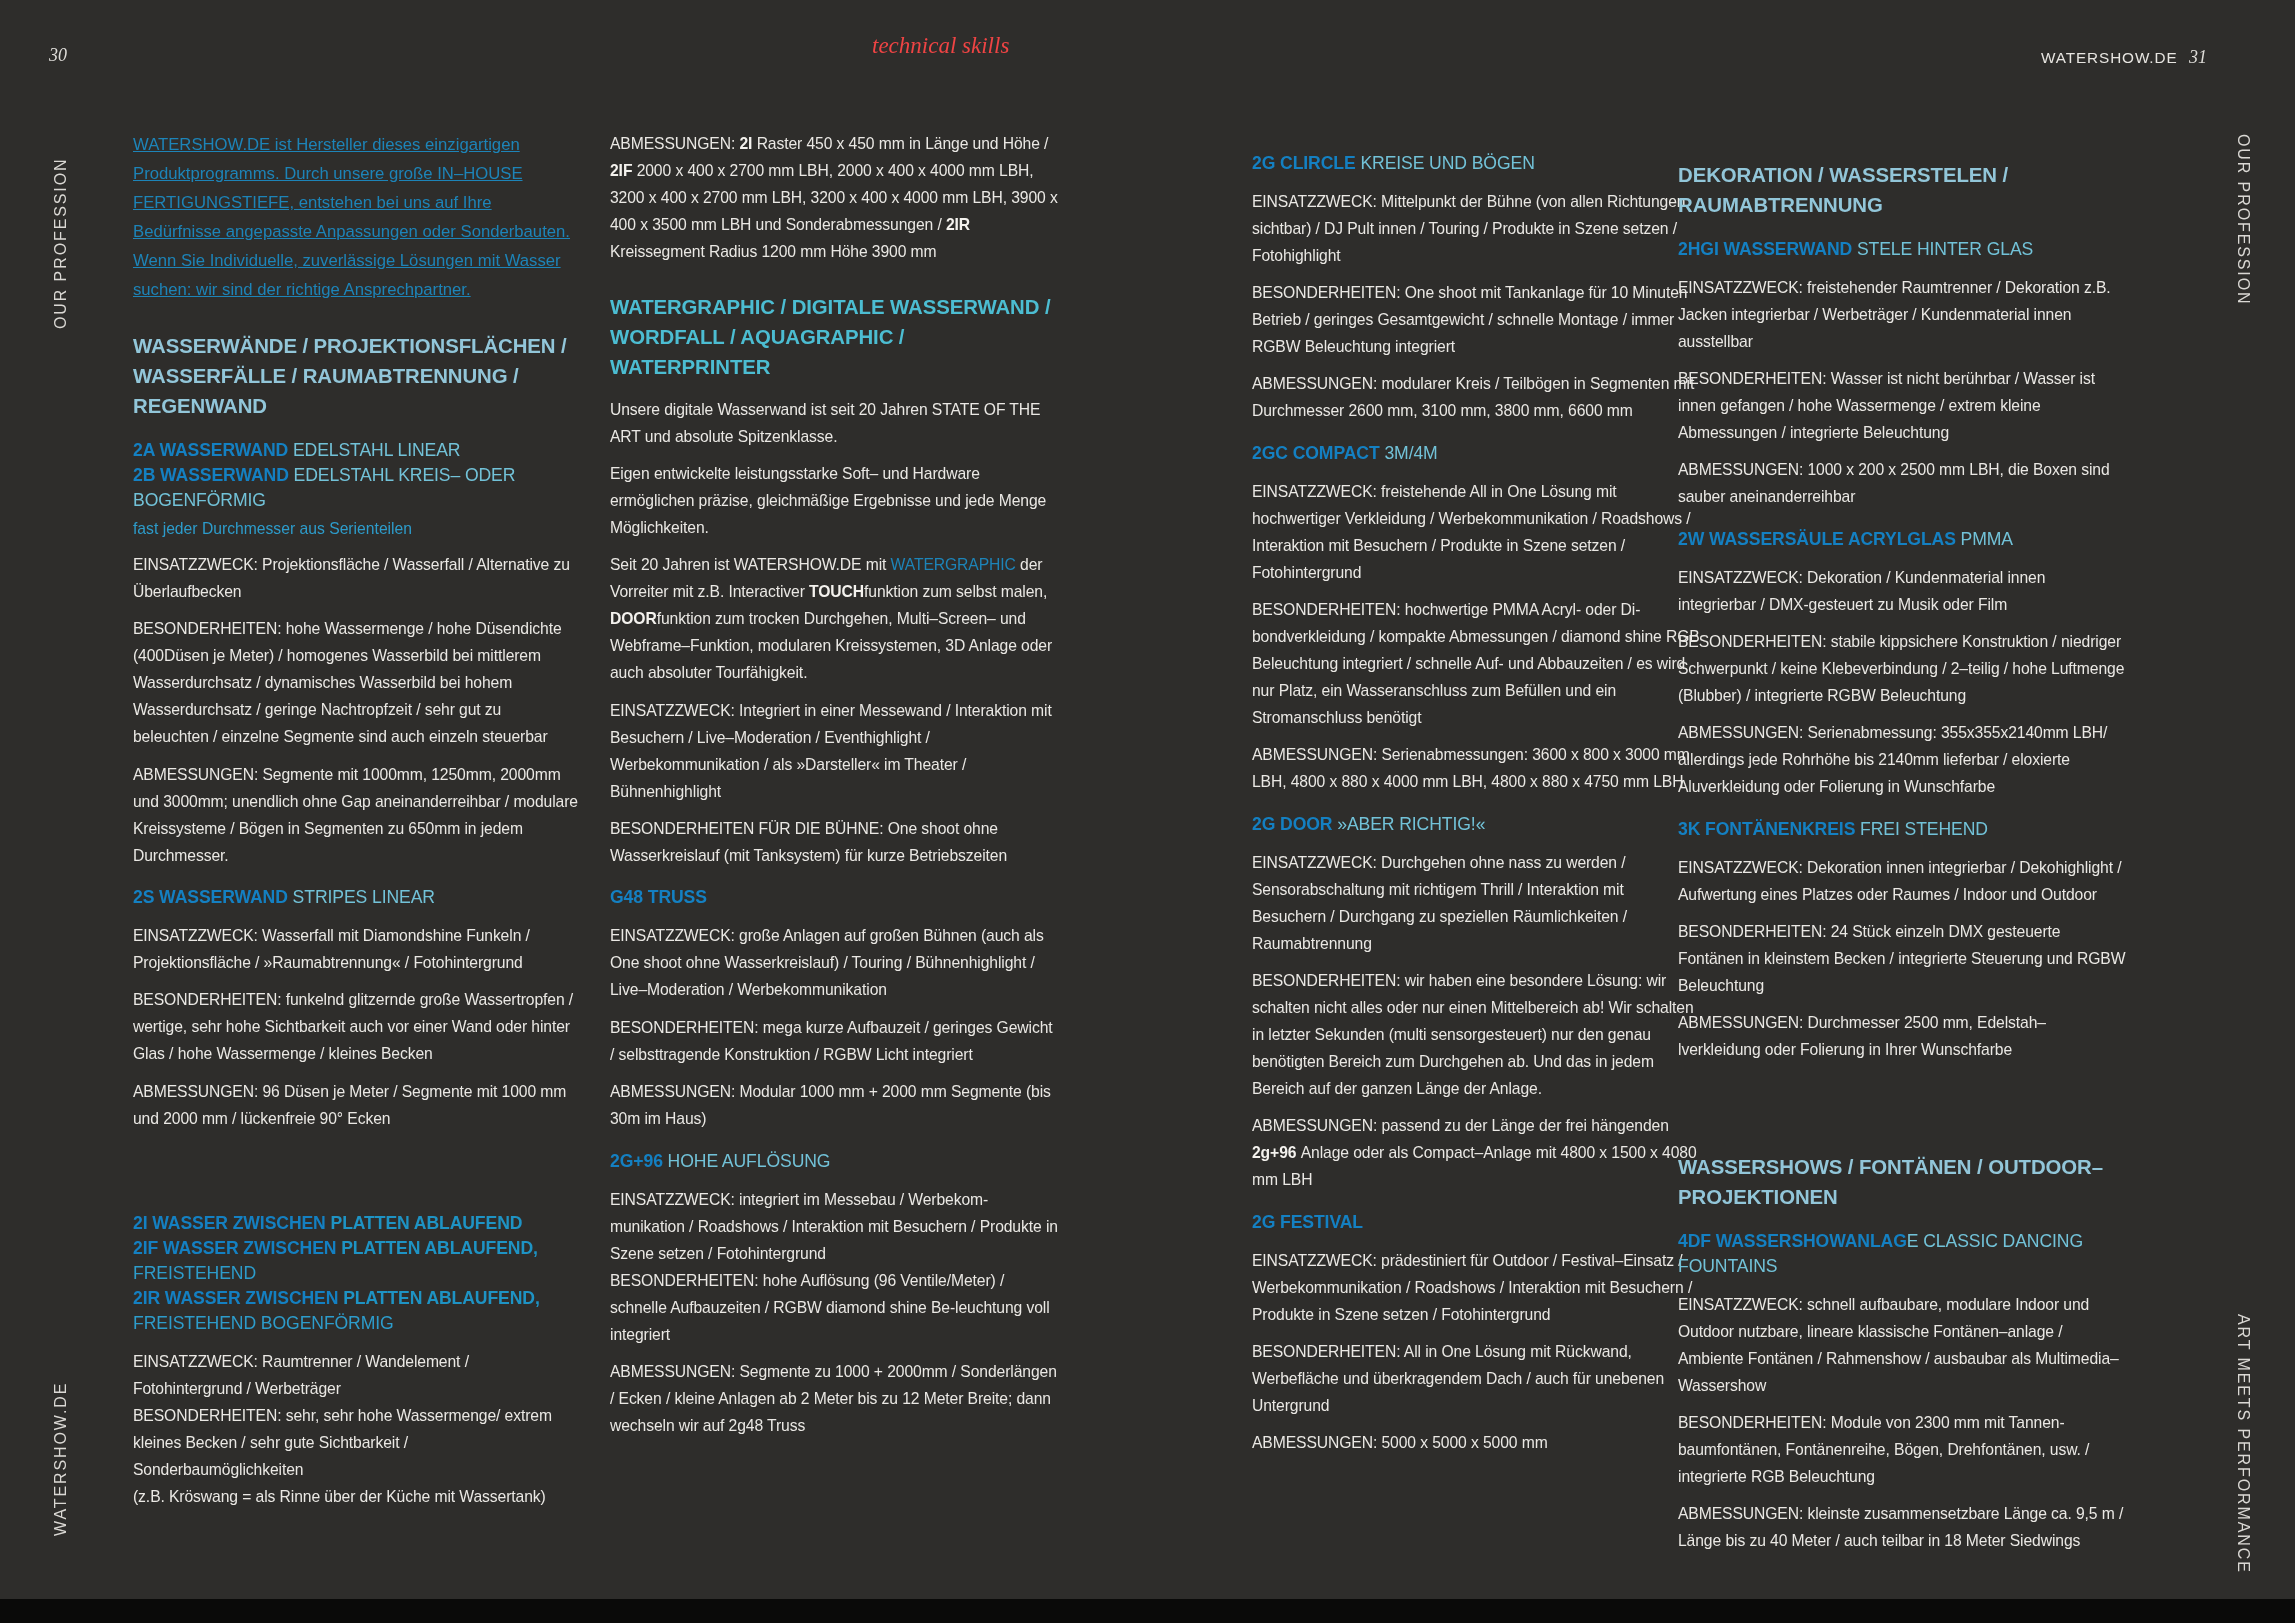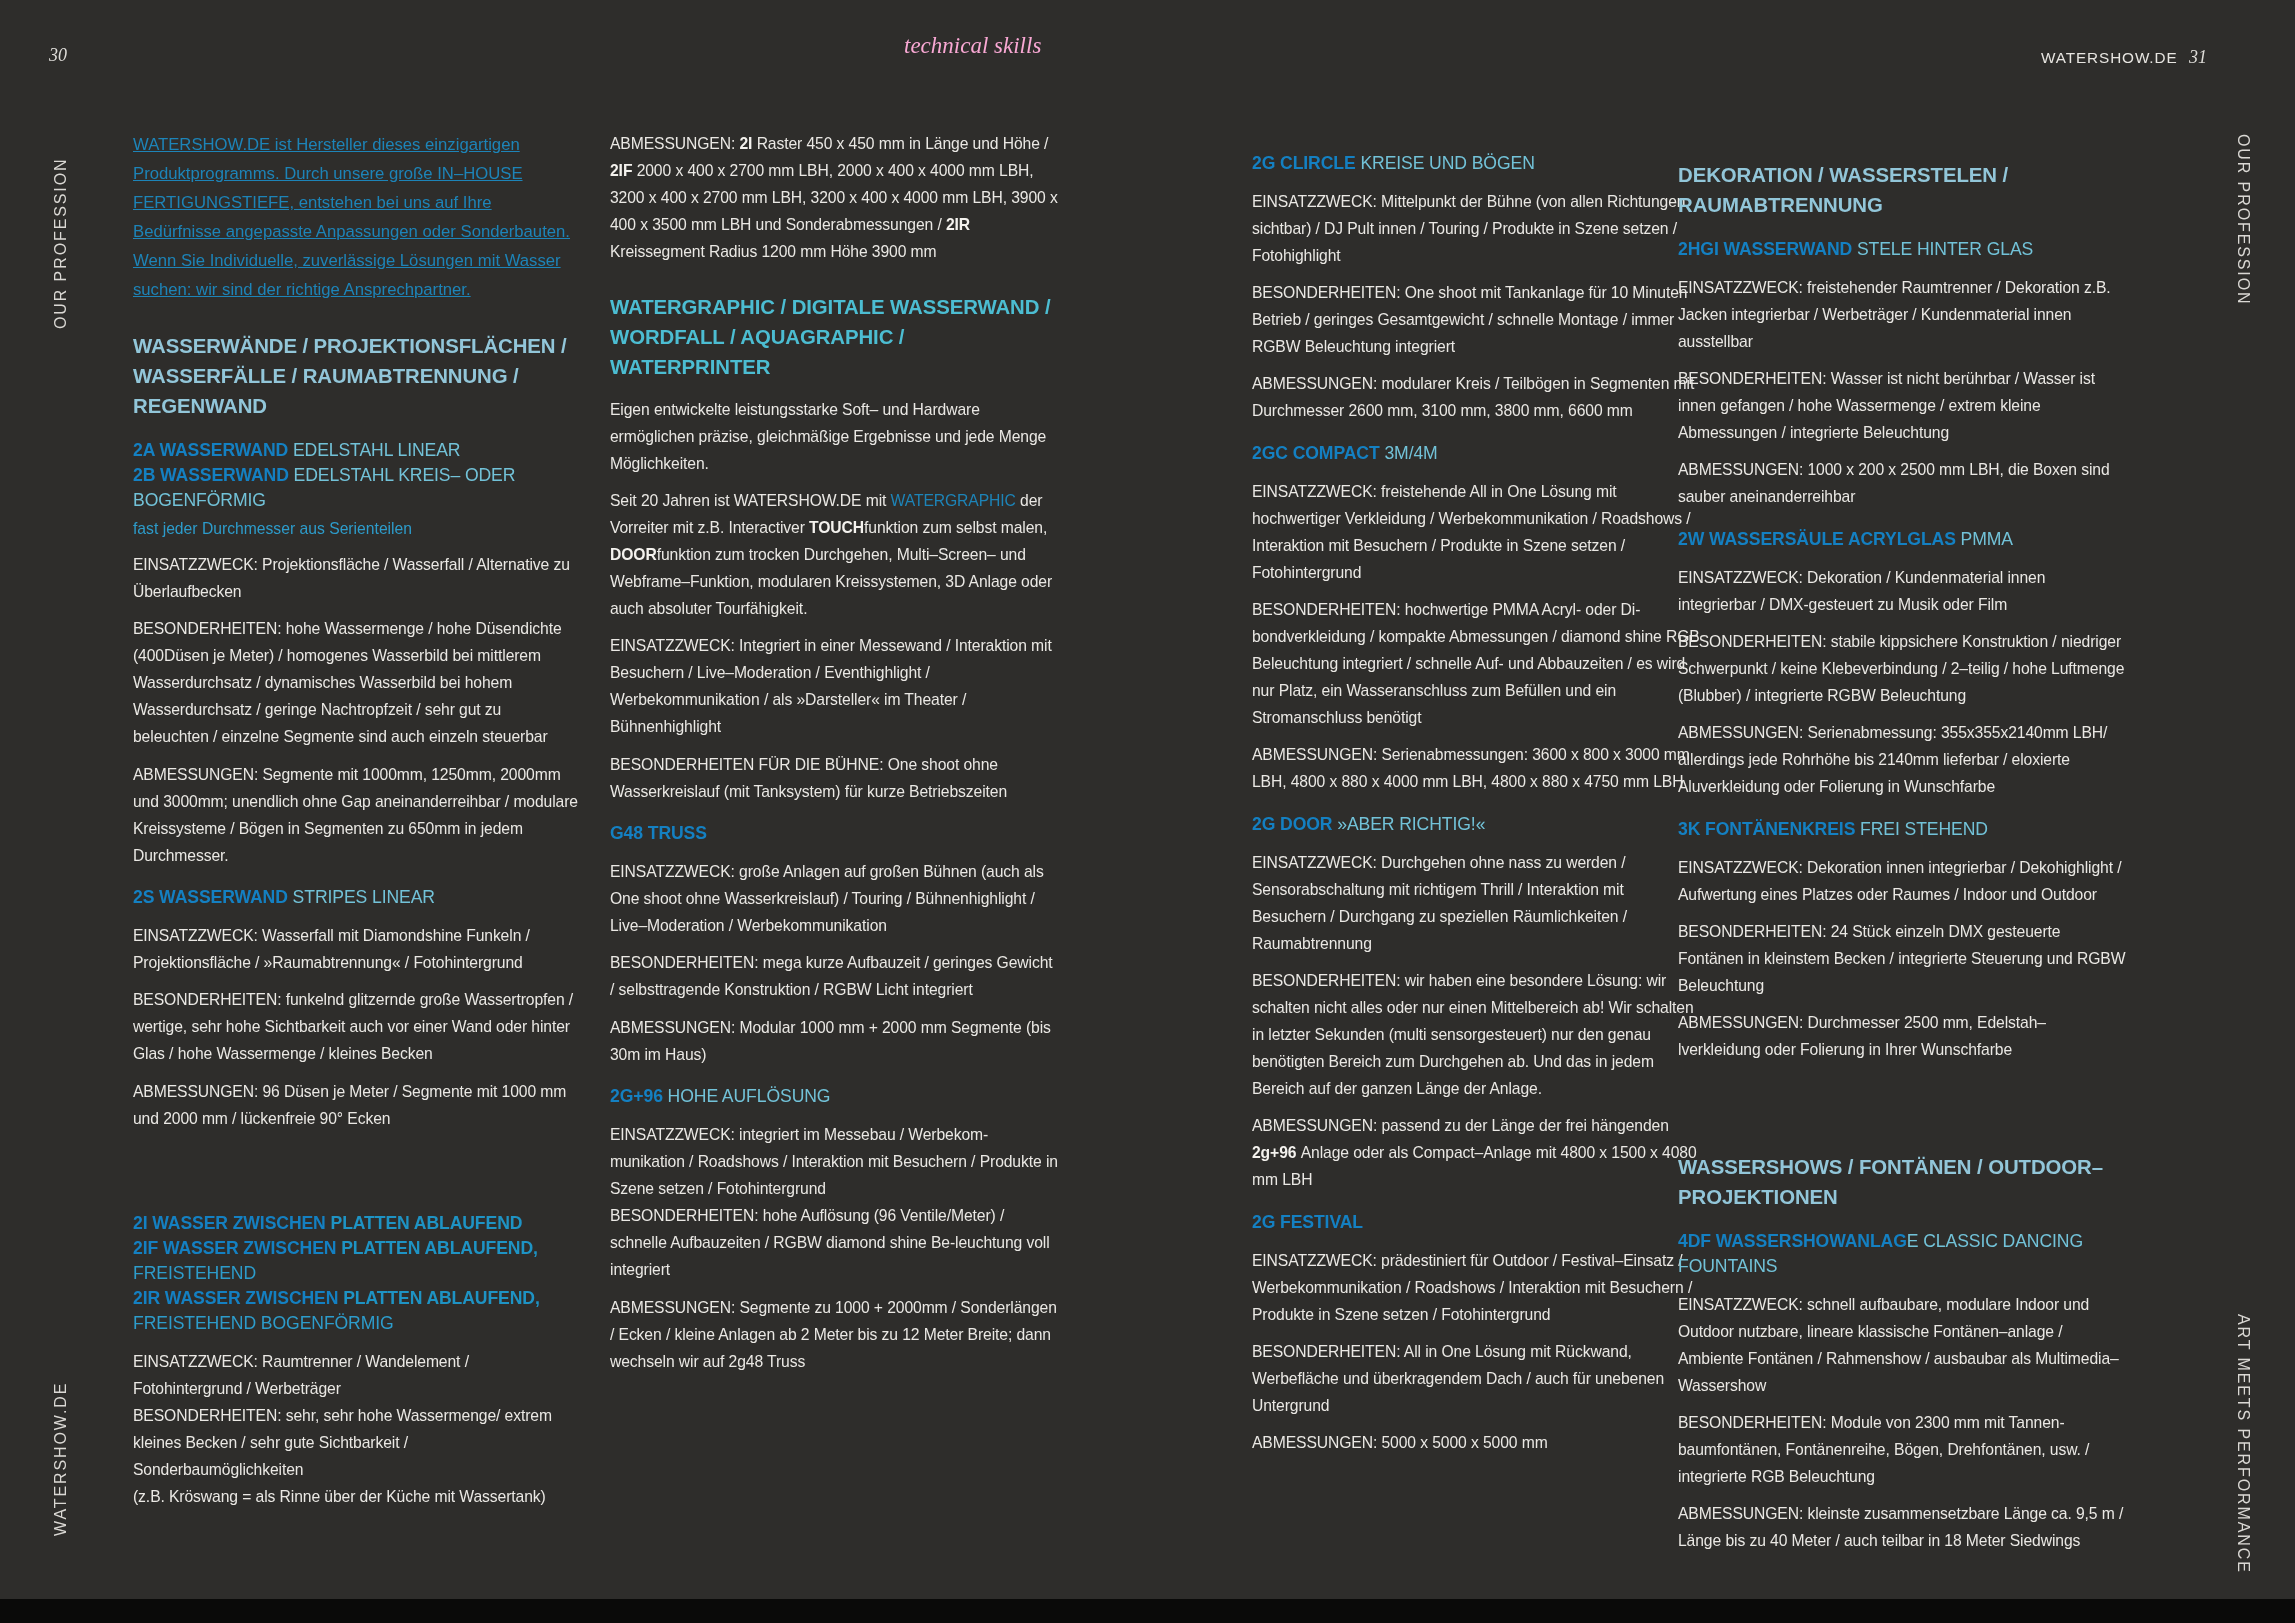--- a/index.html
+++ b/index.html
@@ -10,22 +10,22 @@
   html,body{margin:0;padding:0;}
   body{width:2295px;height:1623px;position:relative;overflow:hidden;
        background:var(--bg);font-family:"Liberation Sans",sans-serif;}
   *{box-sizing:border-box;}
 
   
   .pagenum{position:absolute;font-family:"Liberation Serif",serif;font-style:italic;
            font-size:18px;color:#dedcd8;}
   #pn-left{left:49px;top:45px;}
   #pn-right{left:2189px;top:47px;}
-  #page-title{position:absolute;left:904px;top:33px;font-family:"Liberation Serif",serif;
-              font-style:italic;font-size:23px;color:#f9a8d4;}
+  #page-title{position:absolute;left:872px;top:33px;font-family:"Liberation Serif",serif;
+              font-style:italic;font-size:23px;color:#ef4444;}
   #brand{position:absolute;left:2041px;top:49px;font-size:15.3px;letter-spacing:0.9px;color:#e7e5e1;}
   #bottom-bar{position:absolute;left:0;right:0;bottom:0;height:24px;background:var(--bar);}
 
   
   .vert{position:absolute;font-size:16px;letter-spacing:1.9px;color:#dad8d4;white-space:nowrap;}
   #v-lt{transform:rotate(-90deg);transform-origin:0 0;left:52px;top:329px;}
   #v-lb{transform:rotate(-90deg);transform-origin:0 0;left:52px;top:1536px;}
   #v-rt{transform:rotate(90deg);transform-origin:0 0;left:2252px;top:134px;}
   #v-rb{transform:rotate(90deg);transform-origin:0 0;left:2252px;top:1314px;}
 
@@ -92,20 +92,21 @@
       <span class="pl"><span class="r-code">2IR WASSER ZWISCHEN </span><span class="r-subb">PLATTEN ABLAUFEND,</span></span>
       <span class="pl"><span class="r-sub3">FREISTEHEND BOGENFÖRMIG</span></span>
     </h3>
     <p class="body p--tight"><span class="r-n">EINSATZZWECK: Raumtrenner / Wandelement / Fotohintergrund / Werbeträger</span></p>
     <p class="body p--tight"><span class="r-n">BESONDERHEITEN: sehr, sehr hohe Wassermenge/ extrem kleines Becken / sehr gute Sichtbarkeit / Sonderbaumöglichkeiten</span></p>
     <p class="body"><span class="r-n">(z.B. Kröswang = als Rinne über der Küche mit Wassertank)</span></p>
   </div>
 <div class="col" id="col-2">
     <p class="body"><span class="r-n">ABMESSUNGEN: </span><span class="r-b">2I </span><span class="r-n">Raster 450 x 450 mm in Länge und Höhe / </span><span class="r-b">2IF </span><span class="r-n">2000 x 400 x 2700 mm LBH, 2000 x 400 x 4000 mm LBH, 3200 x 400 x 2700 mm LBH, 3200 x 400 x 4000 mm LBH, 3900 x 400 x 3500 mm LBH und Sonderabmessungen / </span><span class="r-b">2IR </span><span class="r-n">Kreissegment Radius 1200 mm Höhe 3900 mm</span></p>
     <h2 class="section tone-bright">WATERGRAPHIC / DIGITALE WASSERWAND / WORDFALL / AQUAGRAPHIC / WATERPRINTER</h2>
+    <p class="body"><span class="r-n">Unsere digitale Wasserwand ist seit 20 Jahren STATE OF THE ART und absolute Spitzenklasse.</span></p>
     <p class="body"><span class="r-n">Eigen entwickelte leistungsstarke Soft– und Hardware ermöglichen präzise, gleichmäßige Ergebnisse und jede Menge Möglichkeiten.</span></p>
     <p class="body"><span class="r-n">Seit 20 Jahren ist WATERSHOW.DE mit </span><span class="r-blue">WATERGRAPHIC</span><span class="r-n"> der Vorreiter mit z.B. Interactiver </span><span class="r-b">TOUCH</span><span class="r-n">funktion zum selbst malen, </span><span class="r-b">DOOR</span><span class="r-n">funktion zum trocken Durchgehen, Multi–Screen– und Webframe–Funktion, modularen Kreissystemen, 3D Anlage oder auch absoluter Tourfähigkeit.</span></p>
     <p class="body"><span class="r-n">EINSATZZWECK: Integriert in einer Messewand / Interaktion mit Besuchern / Live–Moderation / Eventhighlight / Werbekommunikation / als »Darsteller« im Theater / Bühnenhighlight</span></p>
     <p class="body"><span class="r-n">BESONDERHEITEN FÜR DIE BÜHNE: One shoot ohne Wasserkreislauf (mit Tanksystem) für kurze Betriebszeiten</span></p>
     <h3 class="product">
       <span class="pl"><span class="r-code">G48 TRUSS</span></span>
     </h3>
     <p class="body"><span class="r-n">EINSATZZWECK: große Anlagen auf großen Bühnen (auch als One shoot ohne Wasserkreislauf) / Touring /  Bühnenhighlight / Live–Moderation / Werbekommunikation</span></p>
     <p class="body"><span class="r-n">BESONDERHEITEN: mega kurze Aufbauzeit / geringes Gewicht / selbsttragende Konstruktion / RGBW Licht integriert</span></p>
     <p class="body"><span class="r-n">ABMESSUNGEN: Modular 1000 mm + 2000 mm Segmente (bis 30m im Haus)</span></p>

